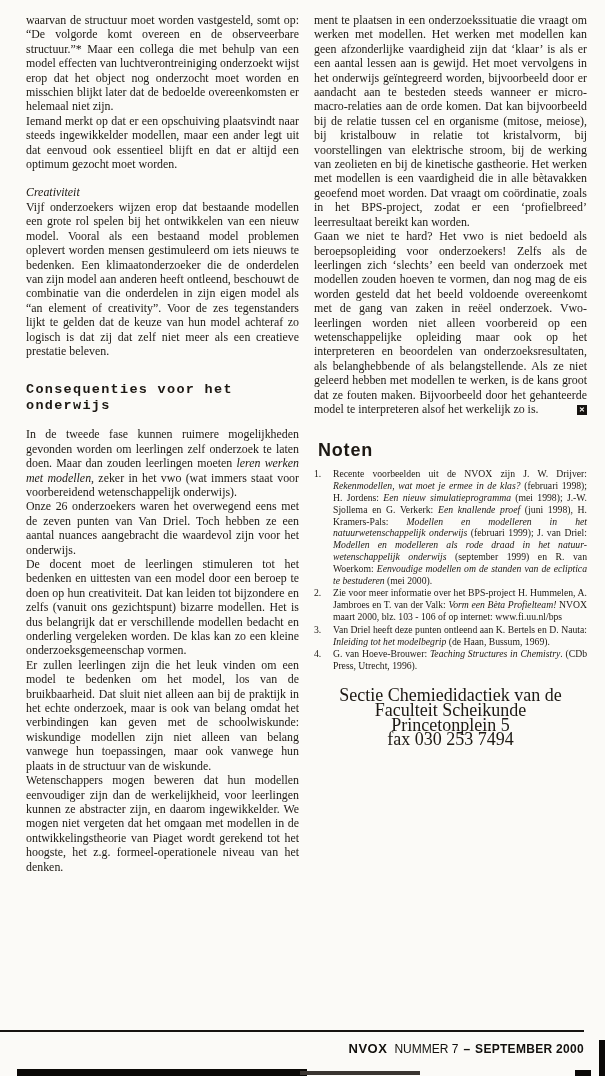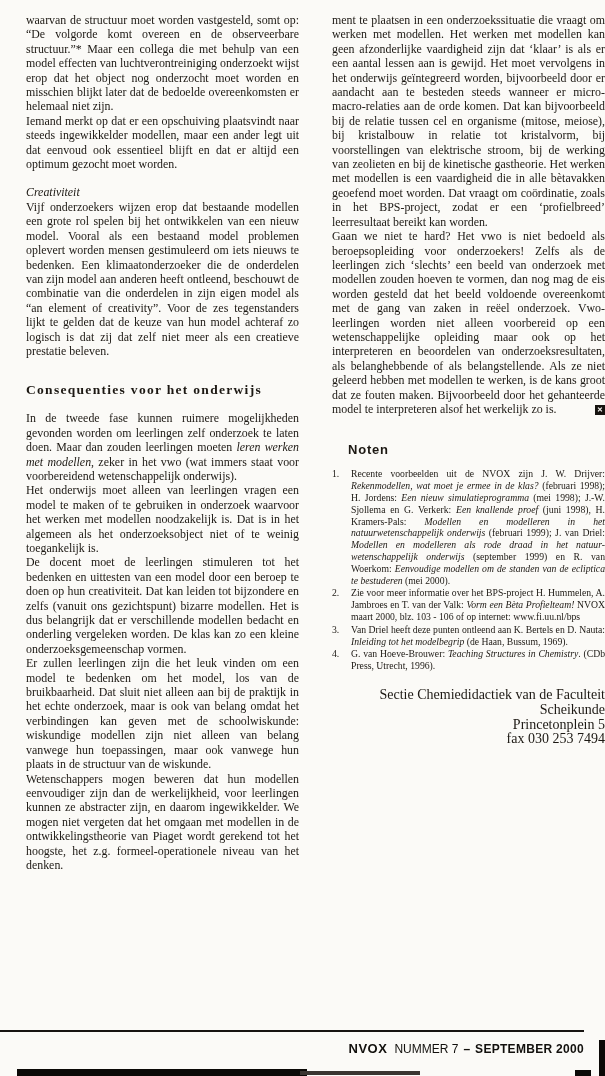--- a/index.html
+++ b/index.html
@@ -1,52 +1,52 @@
 <!DOCTYPE html>
 <html><head>
 <meta charset="utf-8">
 <style>
   * { margin:0; padding:0; box-sizing:border-box; }
   html,body { background:#e8e6e2; }
   .page {
     position:relative; width:605px; height:1076px; margin:0 auto;
     background:#fbfaf7; color:#1c1813; overflow:hidden;
   }
-  .cols { display:flex; gap:33px; padding:13px 14px 0 26px; }
+  .cols { display:flex; gap:15px; padding:13px 14px 0 26px; }
   .col {
     flex:none; width:273px;
     font-family:"Liberation Serif", serif;
     font-size:11.9px; line-height:14.4px;
     text-align:justify;
   }
   .col p { margin:0; }
   .it { font-style:italic; }
   .subheading { font-style:italic; margin-top:14px !important; }
   .section-heading {
-    font-family:Liberation Serif, serif; font-weight:700;
+    font-family:Liberation Mono, monospace; font-weight:700;
     font-size:13.5px; line-height:16px; letter-spacing:1.3px;
     text-align:left; margin:24px 0 13px 0;
   }
   .notes-heading {
     font-family:"Liberation Sans", sans-serif; font-weight:700;
-    font-size:13px; line-height:16px; letter-spacing:0.8px;
-    text-align:left; margin:26px 0 10px 16px;
+    font-size:18px; line-height:16px; letter-spacing:0.8px;
+    text-align:left; margin:26px 0 10px 4px;
   }
   .gap-top { margin-top:14px !important; }
   .notes { font-size:9.7px; line-height:11.8px; }
   .note { display:flex; margin-bottom:1px; }
   .note-num { flex:none; width:11px; }
   .note-body { flex:1; padding-left:8px; text-align:justify; }
   .p-with-mark { position:relative; }
   .endmark {
     position:absolute; right:0; bottom:1px;
     width:10px; height:10px; background:#161310; color:#fbfaf7;
     font:700 7px/10px "Liberation Sans", sans-serif; text-align:center;
   }
-  .address { margin-top:16px; font-size:14px; line-height:14.8px; text-align:right; }
+  .address { margin-top:16px; font-size:18px; line-height:14.8px; text-align:center; }
   .footer-rule { position:absolute; top:1030px; left:0; width:584px; height:2px; background:#171411; }
   .footer {
     position:absolute; top:1041px; left:0; width:584px; text-align:right;
     font-family:"Liberation Sans", sans-serif; font-size:12px; color:#12100d;
     white-space:nowrap;
   }
   .footer .brand { font-weight:900; font-size:13px; letter-spacing:0.5px; margin-right:7px; }
   .footer .flabel { font-weight:400; margin-right:5px; }
   .footer .fdash { font-weight:700; margin-right:5px; }
   .footer .fissue { font-weight:800; letter-spacing:0.3px; }
@@ -62,21 +62,21 @@
 <div class="page">
   <div class="cols">
 
     <div class="col">
       <p>waarvan de structuur moet worden vastgesteld, somt op: “De volgorde komt overeen en de observeerbare structuur.”* Maar een collega die met behulp van een model effecten van luchtverontreiniging onderzoekt wijst erop dat het object nog onderzocht moet worden en misschien blijkt later dat de bedoelde overeenkomsten er helemaal niet zijn.</p>
       <p>Iemand merkt op dat er een opschuiving plaatsvindt naar steeds ingewikkelder modellen, maar een ander legt uit dat eenvoud ook essentieel blijft en dat er altijd een optimum gezocht moet worden.</p>
       <p class="subheading">Creativiteit</p>
       <p>Vijf onderzoekers wijzen erop dat bestaande modellen een grote rol spelen bij het ontwikkelen van een nieuw model. Vooral als een bestaand model problemen oplevert worden mensen gestimuleerd om iets nieuws te bedenken. Een klimaatonderzoeker die de onderdelen van zijn model aan anderen heeft ontleend, beschouwt de combinatie van die onderdelen in zijn eigen model als “an element of creativity”. Voor de zes tegenstanders lijkt te gelden dat de keuze van hun model achteraf zo logisch is dat zij dat zelf niet meer als een creatieve prestatie beleven.</p>
       <div class="section-heading">Consequenties voor het onderwijs</div>
       <p><span>In de tweede fase kunnen ruimere mogelijkheden gevonden worden om leerlingen zelf onderzoek te laten doen. Maar dan zouden leerlingen moeten </span><span class="it">leren werken met modellen</span><span>, zeker in het vwo (wat immers staat voor voorbereidend wetenschappelijk onderwijs).</span></p>
-      <p>Het onderwijs moet alleen van leerlingen vragen een model te maken of te gebruiken in onderzoek waarvoor het werken met modellen noodzakelijk is. Dat is in het algemeen als het onderzoeksobject niet of te weinig toegankelijk is.</p>
+      <p>Onze 26 onderzoekers waren het overwegend eens met de zeven punten van Van Driel. Toch hebben ze een aantal nuances aangebracht die waardevol zijn voor het onderwijs.</p>
       <p>De docent moet de leerlingen stimuleren tot het bedenken en uittesten van een model door een beroep te doen op hun creativiteit. Dat kan leiden tot bijzondere en zelfs (vanuit ons gezichtspunt) bizarre modellen. Het is dus belangrijk dat er verschillende modellen bedacht en onderling vergeleken worden. De klas kan zo een kleine onderzoeksgemeenschap vormen.</p>
       <p>Er zullen leerlingen zijn die het leuk vinden om een model te bedenken om het model, los van de bruikbaarheid. Dat sluit niet alleen aan bij de praktijk in het echte onderzoek, maar is ook van belang omdat het verbindingen kan geven met de schoolwiskunde: wiskundige modellen zijn niet alleen van belang vanwege hun toepassingen, maar ook vanwege hun plaats in de structuur van de wiskunde.</p>
       <p>Wetenschappers mogen beweren dat hun modellen eenvoudiger zijn dan de werkelijkheid, voor leerlingen kunnen ze abstracter zijn, en daarom ingewikkelder. We mogen niet vergeten dat het omgaan met modellen in de ontwikkelingstheorie van Piaget wordt gerekend tot het hoogste, het z.g. formeel-operationele niveau van het denken.</p>
     </div>
 
     <div class="col">
       <p>ment te plaatsen in een onderzoekssituatie die vraagt om werken met modellen. Het werken met modellen kan geen afzonderlijke vaardigheid zijn dat ‘klaar’ is als er een aantal lessen aan is gewijd. Het moet vervolgens in het onderwijs geïntegreerd worden, bijvoorbeeld door er aandacht aan te besteden steeds wanneer er micro-macro-relaties aan de orde komen. Dat kan bijvoorbeeld bij de relatie tussen cel en organisme (mitose, meiose), bij kristalbouw in relatie tot kristalvorm, bij voorstellingen van elektrische stroom, bij de werking van zeolieten en bij de kinetische gastheorie. Het werken met modellen is een vaardigheid die in alle bètavakken geoefend moet worden. Dat vraagt om coördinatie, zoals in het BPS-project, zodat er een ‘profielbreed’ leerresultaat bereikt kan worden.</p>
       <p class="p-with-mark">
         <span>Gaan we niet te hard? Het vwo is niet bedoeld als beroepsopleiding voor onderzoekers! Zelfs als de leerlingen zich ‘slechts’ een beeld van onderzoek met modellen zouden hoeven te vormen, dan nog mag de eis worden gesteld dat het beeld voldoende overeenkomt met de gang van zaken in reëel onderzoek. Vwo-leerlingen worden niet alleen voorbereid op een wetenschappelijke opleiding maar ook op het interpreteren en beoordelen van onderzoeksresultaten, als belanghebbende of als belangstellende. Als ze niet geleerd hebben met modellen te werken, is de kans groot dat ze fouten maken. Bijvoorbeeld door het gehanteerde model te interpreteren alsof het werkelijk zo is.</span>
         <span class="endmark">✕</span>

